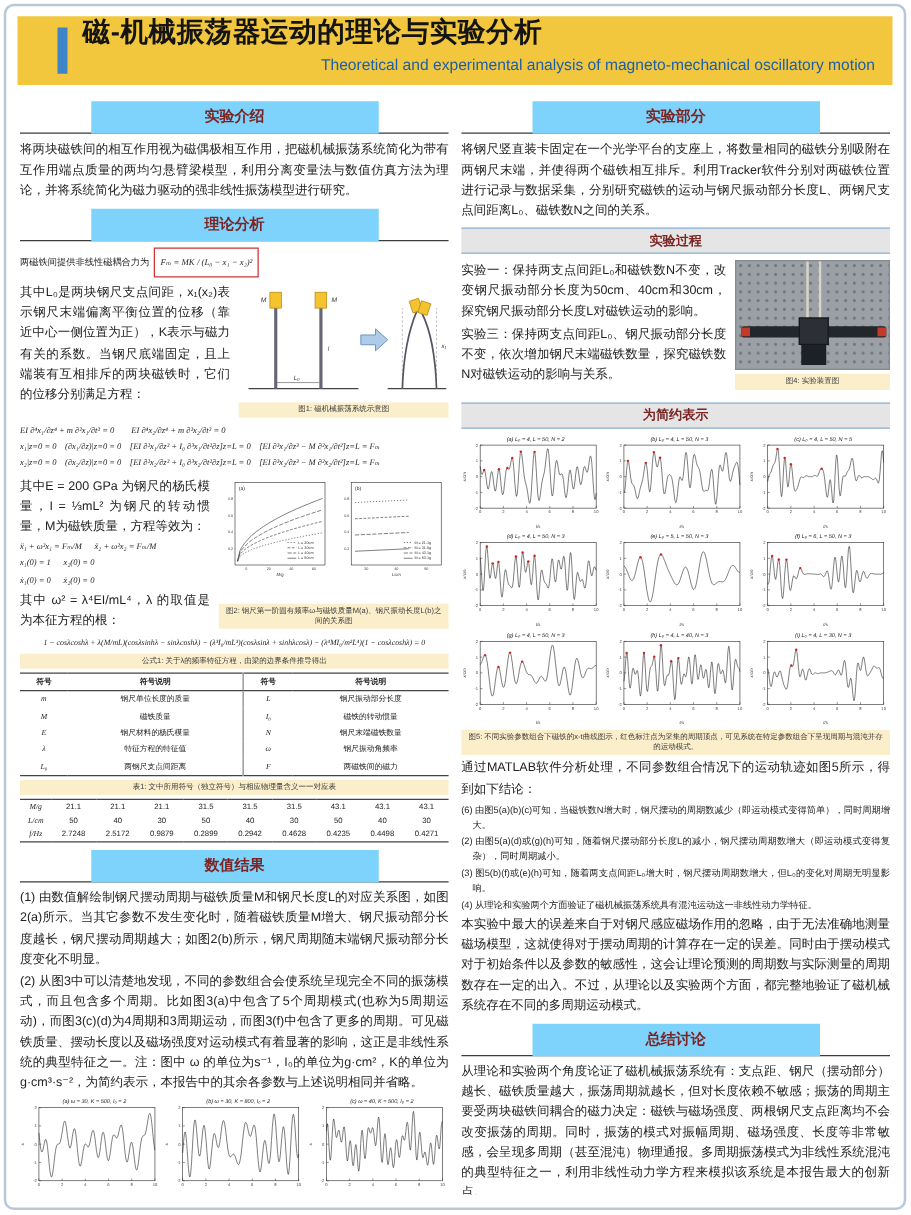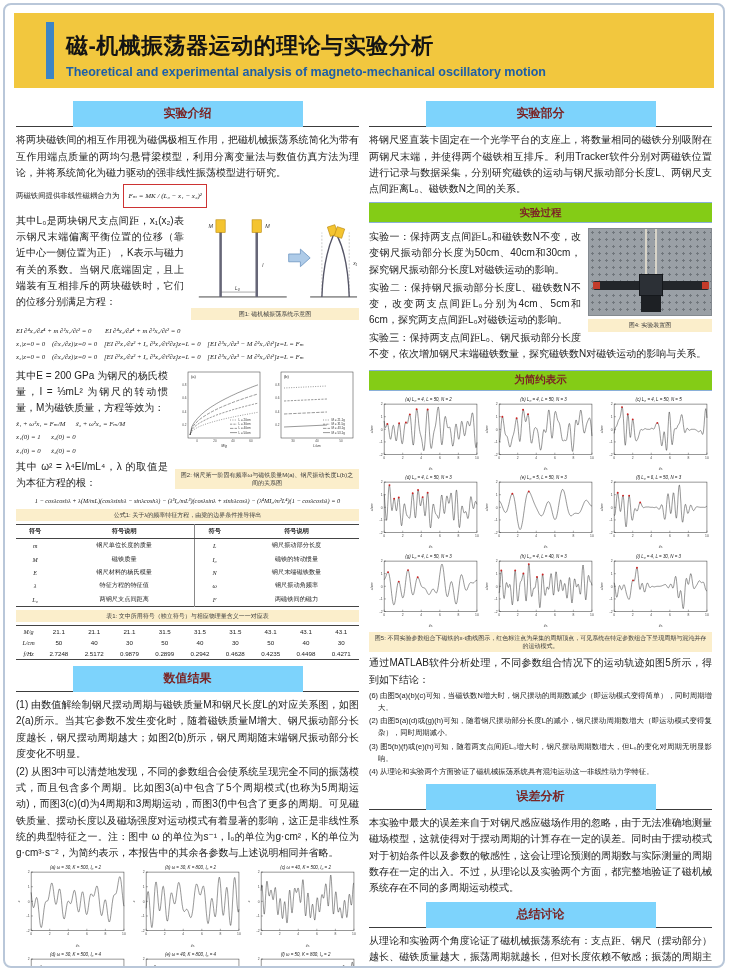--- a/index.html
+++ b/index.html
@@ -1,26 +1,26 @@
 <!DOCTYPE html>
 <html><head>
 <meta charset="utf-8">
 <style>
   *{box-sizing:border-box;margin:0;padding:0;}
   html,body{width:729px;height:972px;background:#fff;font-family:"Liberation Sans","DejaVu Sans",sans-serif;color:#222;}
   .frame{position:absolute;left:3px;top:3px;width:722px;height:965px;border:2px solid #b9c7d9;border-radius:8px;background:#fff;overflow:hidden;}
-  .masthead{margin:8px 9px 4px;background:#f2c73e;padding:20px 14px 9px 52px;position:relative;}
+  .masthead{margin:8px 9px 4px;background:#f2c73e;padding:0 14px 9px 52px;position:relative;}
   .accent{position:absolute;left:32px;top:9px;bottom:9px;width:8px;background:#3d85c6;}
   h1{font-size:22px;line-height:1.2;margin:0 0 6px;color:#141414;font-weight:bold;letter-spacing:.5px;}
-  h2{font-size:12.5px;margin:0;color:#1d5fa8;font-weight:bold;}
+  h2{font-size:12.5px;margin:0;color:#1d5fa8;font-weight:normal;text-align:right;}
   .cols{display:flex;gap:10px;padding:3px 11px 0;height:884px;overflow:hidden;}
   .col{flex:1;min-width:0;overflow:hidden;}
   .sec-head{border-bottom:1.2px solid #3c3c3c;margin:6px 0 5px;text-align:center;}
   .sec-head .bar{display:inline-block;background:#7dd3fc;color:#7b2525;font-weight:bold;font-size:12px;padding:4px 0 5px;width:230px;margin-bottom:-1px;}
-  .sub-head{background:#84cc16;border-top:1px solid #8ab0d8;border-bottom:1px solid #8ab0d8;text-align:center;font-weight:bold;color:#7b2525;font-size:10.5px;padding:2.5px 0;margin:5px 0 4px;}
+  .sub-head{background:#e5e5e5;border-top:1px solid #8ab0d8;border-bottom:1px solid #8ab0d8;text-align:center;font-weight:bold;color:#7b2525;font-size:10.5px;padding:2.5px 0;margin:5px 0 4px;}
   .just{font-size:10px;line-height:1.62;text-align:justify;margin:2px 0;}
   .eqrow{font-family:"Liberation Serif","DejaVu Serif",serif;font-style:italic;font-size:6.8px;white-space:pre-wrap;margin:3px 0;line-height:1.5;}
   .chareq{font-size:6.3px;text-align:center;}
   .figcap{background:#fbeecb;color:#3a3a3a;font-size:6px;text-align:center;padding:2px 4px;margin:3px 0;line-height:1.4;}
   .force-line{font-size:7.4px;display:flex;align-items:center;gap:4px;margin:3px 0;text-align:center;}
   .red-box{border:1px solid #cc3333;padding:7px 4px;font-family:"Liberation Serif","DejaVu Serif",serif;font-style:italic;font-size:7px;}
   .theory-flex{display:flex;gap:7px;align-items:flex-start;}
   .theory-flex .txt{flex:1;}
   .figblock{margin:0;}
   #fig1{flex:0 0 168px;width:168px;}
@@ -61,20 +61,23 @@
 
   <div class="cols">
 
     <section class="col">
 
       <div class="sec-head">
         <div class="bar">实验介绍</div>
       </div>
       <p class="just">将两块磁铁间的相互作用视为磁偶极相互作用，把磁机械振荡系统简化为带有互作用端点质量的两均匀悬臂梁模型，利用分离变量法与数值仿真方法为理论，并将系统简化为磁力驱动的强非线性振荡模型进行研究。</p>
 
+      <div class="sec-head">
+        <div class="bar">理论分析</div>
+      </div>
 
       <div class="force-line">
         <span>两磁铁间提供非线性磁耦合力为</span>
         <span class="red-box">Fₘ = MK / (L₀ − x₁ − x₂)²</span>
       </div>
 
       <div class="theory-flex">
         <p class="just txt">其中L₀是两块钢尺支点间距，x₁(x₂)表示钢尺末端偏离平衡位置的位移（靠近中心一侧位置为正），K表示与磁力有关的系数。当钢尺底端固定，且上端装有互相排斥的两块磁铁时，它们的位移分别满足方程：</p>
         <figure class="figblock" id="fig1">
           <svg viewBox="0 0 172 96">
@@ -471,21 +474,20 @@
             <div class="ph" style="left:66px;top:0;width:2px;height:48px;background:#d8d4c8;"></div>
             <div class="ph" style="left:4px;top:52px;width:116px;height:9px;background:#23262a;border-radius:2px;"></div>
             <div class="ph" style="left:50px;top:45px;width:24px;height:22px;background:#2c3036;border:1px solid #15181c;"></div>
             <div class="ph" style="left:4px;top:53px;width:7px;height:7px;background:#c33a2a;"></div>
             <div class="ph" style="left:113px;top:53px;width:7px;height:7px;background:#c33a2a;"></div>
             <div class="ph" style="left:52px;top:67px;width:20px;height:16px;background:#1d2024;"></div>
           </div>
           <figcaption class="figcap">图4: 实验装置图</figcaption>
         </figure>
         <p class="just">实验一：保持两支点间距L₀和磁铁数N不变，改变钢尺振动部分长度为50cm、40cm和30cm，探究钢尺振动部分长度L对磁铁运动的影响。</p>
-        <p class="just">实验二：保持钢尺振动部分长度L、磁铁数N不变，改变两支点间距L₀分别为4cm、5cm和6cm，探究两支点间距L₀对磁铁运动的影响。</p>
         <p class="just">实验三：保持两支点间距L₀、钢尺振动部分长度不变，依次增加钢尺末端磁铁数量，探究磁铁数N对磁铁运动的影响与关系。</p>
       </div>
 
       <div class="sub-head">为简约表示</div>
 
       <div class="grid3" id="fig5-grid">
           <div class="panel">
             <svg viewBox="0 0 112 76">
               <text x="59" y="5.6" text-anchor="middle" font-size="4.4" font-style="italic" fill="#222">(a) L₀ = 4, L = 50, N = 2</text>
               <rect x="15" y="9" width="92" height="50" fill="#fff" stroke="#333" stroke-width=".5"></rect>
@@ -807,23 +809,20 @@
       <div class="figcap">图5: 不同实验参数组合下磁铁的x-t曲线图示，红色标注点为采集的周期顶点，可见系统在特定参数组合下呈现周期与混沌并存的运动模式。</div>
 
       <p class="just">通过MATLAB软件分析处理，不同参数组合情况下的运动轨迹如图5所示，得到如下结论：</p>
       <div id="concl-list">
           <div class="concl-item">(6) 由图5(a)(b)(c)可知，当磁铁数N增大时，钢尺摆动的周期数减少（即运动模式变得简单），同时周期增大。</div>
           <div class="concl-item">(2) 由图5(a)(d)或(g)(h)可知，随着钢尺摆动部分长度L的减小，钢尺摆动周期数增大（即运动模式变得复杂），同时周期减小。</div>
           <div class="concl-item">(3) 图5(b)(f)或(e)(h)可知，随着两支点间距L₀增大时，钢尺摆动周期数增大，但L₀的变化对周期无明显影响。</div>
           <div class="concl-item">(4) 从理论和实验两个方面验证了磁机械振荡系统具有混沌运动这一非线性动力学特征。</div>
         </div>
 
-      <div class="sec-head">
-        <div class="bar">误差分析</div>
-      </div>
       <p class="just">本实验中最大的误差来自于对钢尺感应磁场作用的忽略，由于无法准确地测量磁场模型，这就使得对于摆动周期的计算存在一定的误差。同时由于摆动模式对于初始条件以及参数的敏感性，这会让理论预测的周期数与实际测量的周期数存在一定的出入。不过，从理论以及实验两个方面，都完整地验证了磁机械系统存在不同的多周期运动模式。</p>
 
       <div class="sec-head">
         <div class="bar">总结讨论</div>
       </div>
       <p class="just">从理论和实验两个角度论证了磁机械振荡系统有：支点距、钢尺（摆动部分）越长、磁铁质量越大，振荡周期就越长，但对长度依赖不敏感；振荡的周期主要受两块磁铁间耦合的磁力决定：磁铁与磁场强度、两根钢尺支点距离均不会改变振荡的周期。同时，振荡的模式对振幅周期、磁场强度、长度等非常敏感，会呈现多周期（甚至混沌）物理通报。多周期振荡模式为非线性系统混沌的典型特征之一，利用非线性动力学方程来模拟该系统是本报告最大的创新点。</p>
 
       <div class="sec-head">
         <div class="bar">参考文献</div>
       </div>

